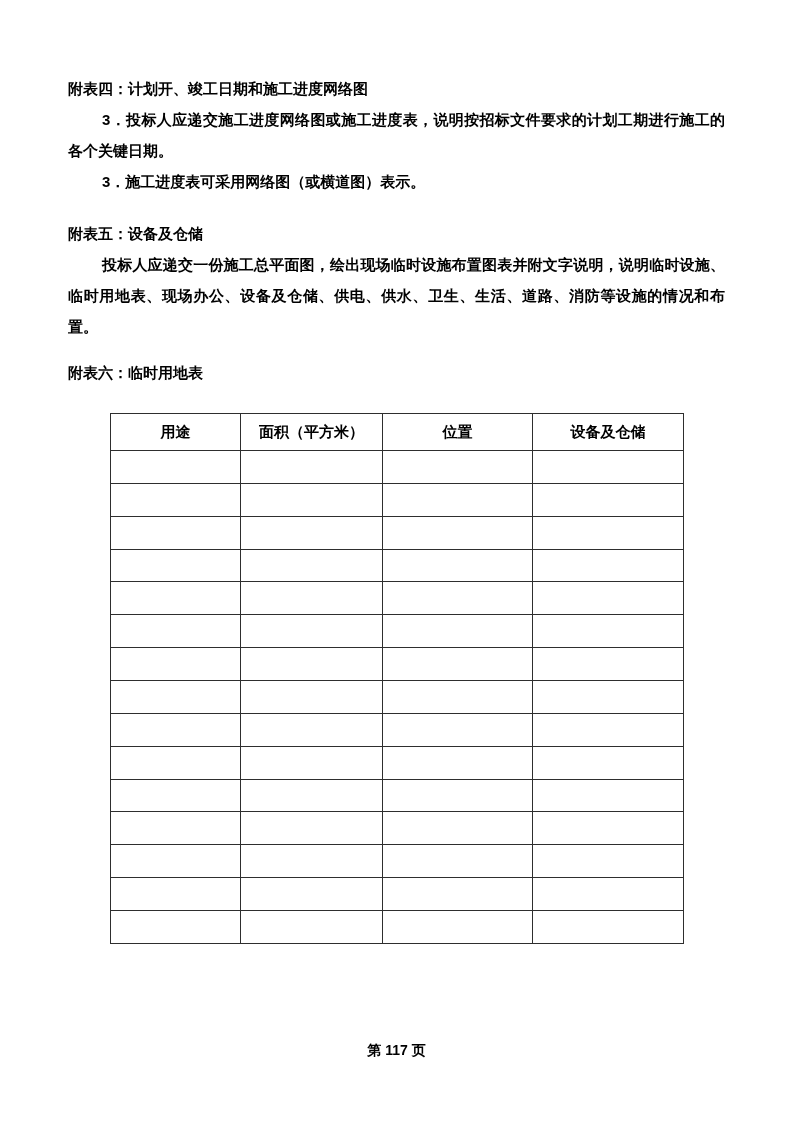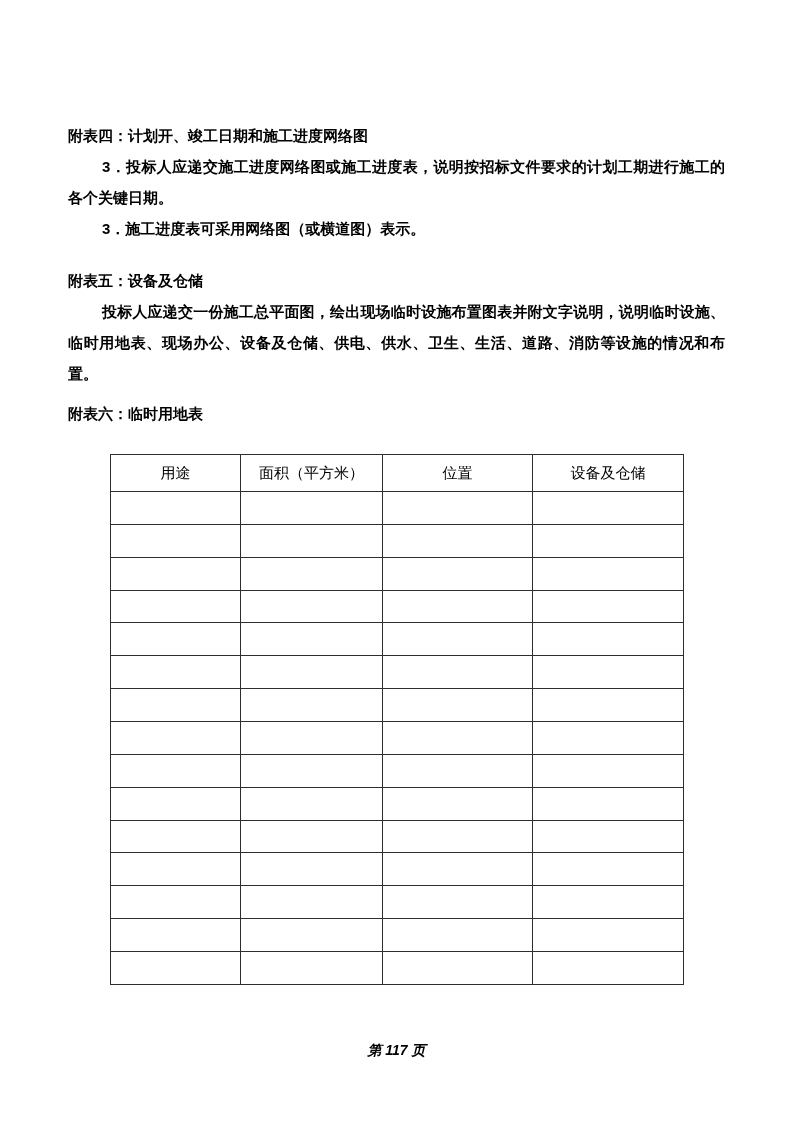--- a/index.html
+++ b/index.html
@@ -6,69 +6,68 @@
   body {
     width: 793px; height: 1121px;
     background: #ffffff;
     font-family: "Liberation Sans", "DejaVu Sans", sans-serif;
     font-weight: bold;
     color: #000000;
     position: relative;
     overflow: hidden;
   }
   .content {
-    padding: 120px 68px 0 68px;
+    padding: 73px 68px 0 68px;
   }
   .section-heading {
     font-size: 15px;
     line-height: 31px;
     margin: 0;
   }
   .sec-2 .section-heading { margin-top: 21px; }
-  .sec-3 .section-heading { margin-top: 9px; }
+  .sec-3 .section-heading { margin-top: 15px; }
   .body-text {
     margin: 0;
     font-size: 15px;
     line-height: 31px;
     text-indent: 34px;
     text-align: justify;
   }
   table.land-use-table {
     border-collapse: collapse;
     table-layout: fixed;
     width: 573px;
     margin: 25px 0 0 42px;
   }
   .land-use-table th, .land-use-table td {
     border: 1px solid #2e2e2e;
     padding: 0;
   }
   .land-use-table th {
     height: 36px;
     font-size: 15px;
-    font-weight: normal;
+    font-weight: bold;
     text-align: center;
     vertical-align: middle;
   }
   .land-use-table td {
     height: 31.87px;
   }
   .col-1 { width: 130px; }
   .col-2 { width: 142px; }
   .col-3 { width: 150px; }
   .col-4 { width: 151px; }
   .page-footer {
     position: absolute;
     top: 1043px;
     left: 0;
     width: 100%;
     text-align: center;
     font-size: 14px;
     line-height: 14px;
-    font-style: italic;
   }
 </style>
 </head>
 <body>
 
 <div class="content">
 
   <div class="sec-1">
     <div class="section-heading">附表四：计划开、竣工日期和施工进度网络图</div>
     <p class="body-text">3．投标人应递交施工进度网络图或施工进度表，说明按招标文件要求的计划工期进行施工的各个关键日期。</p>

